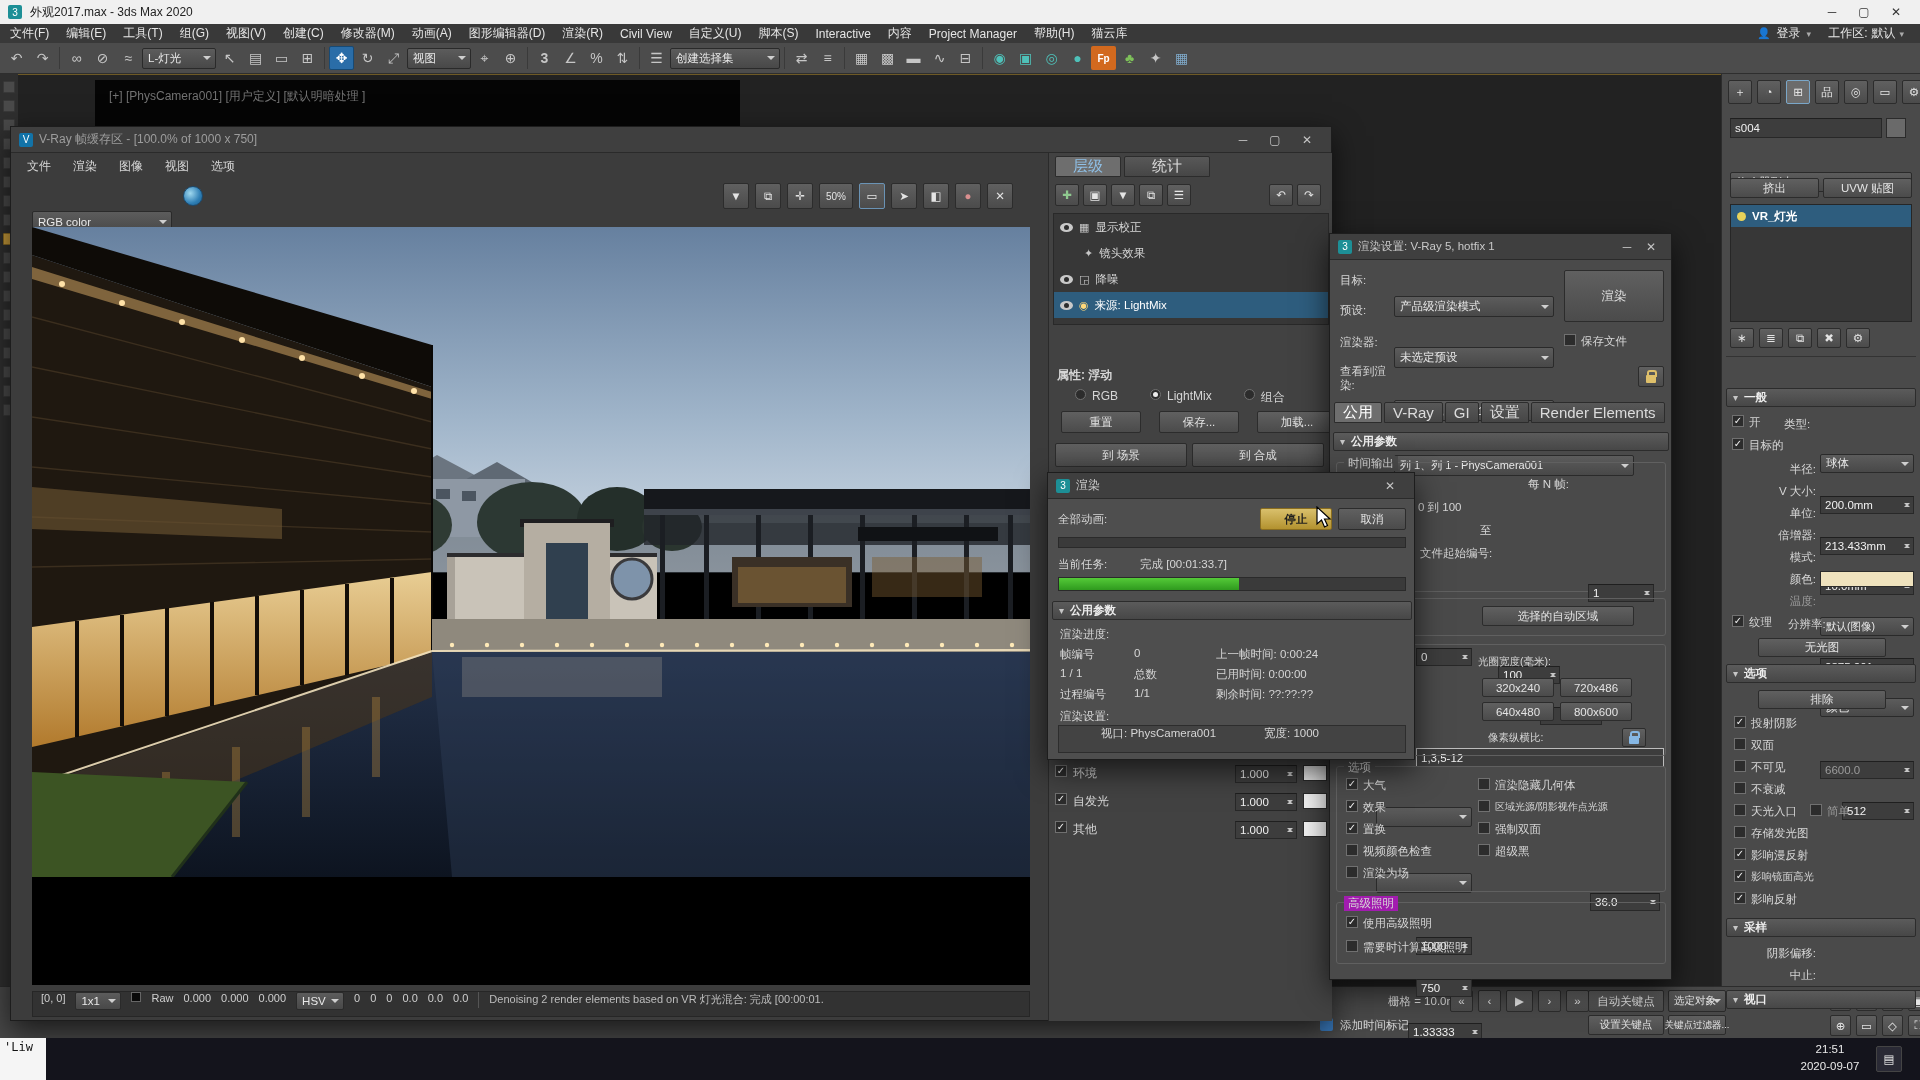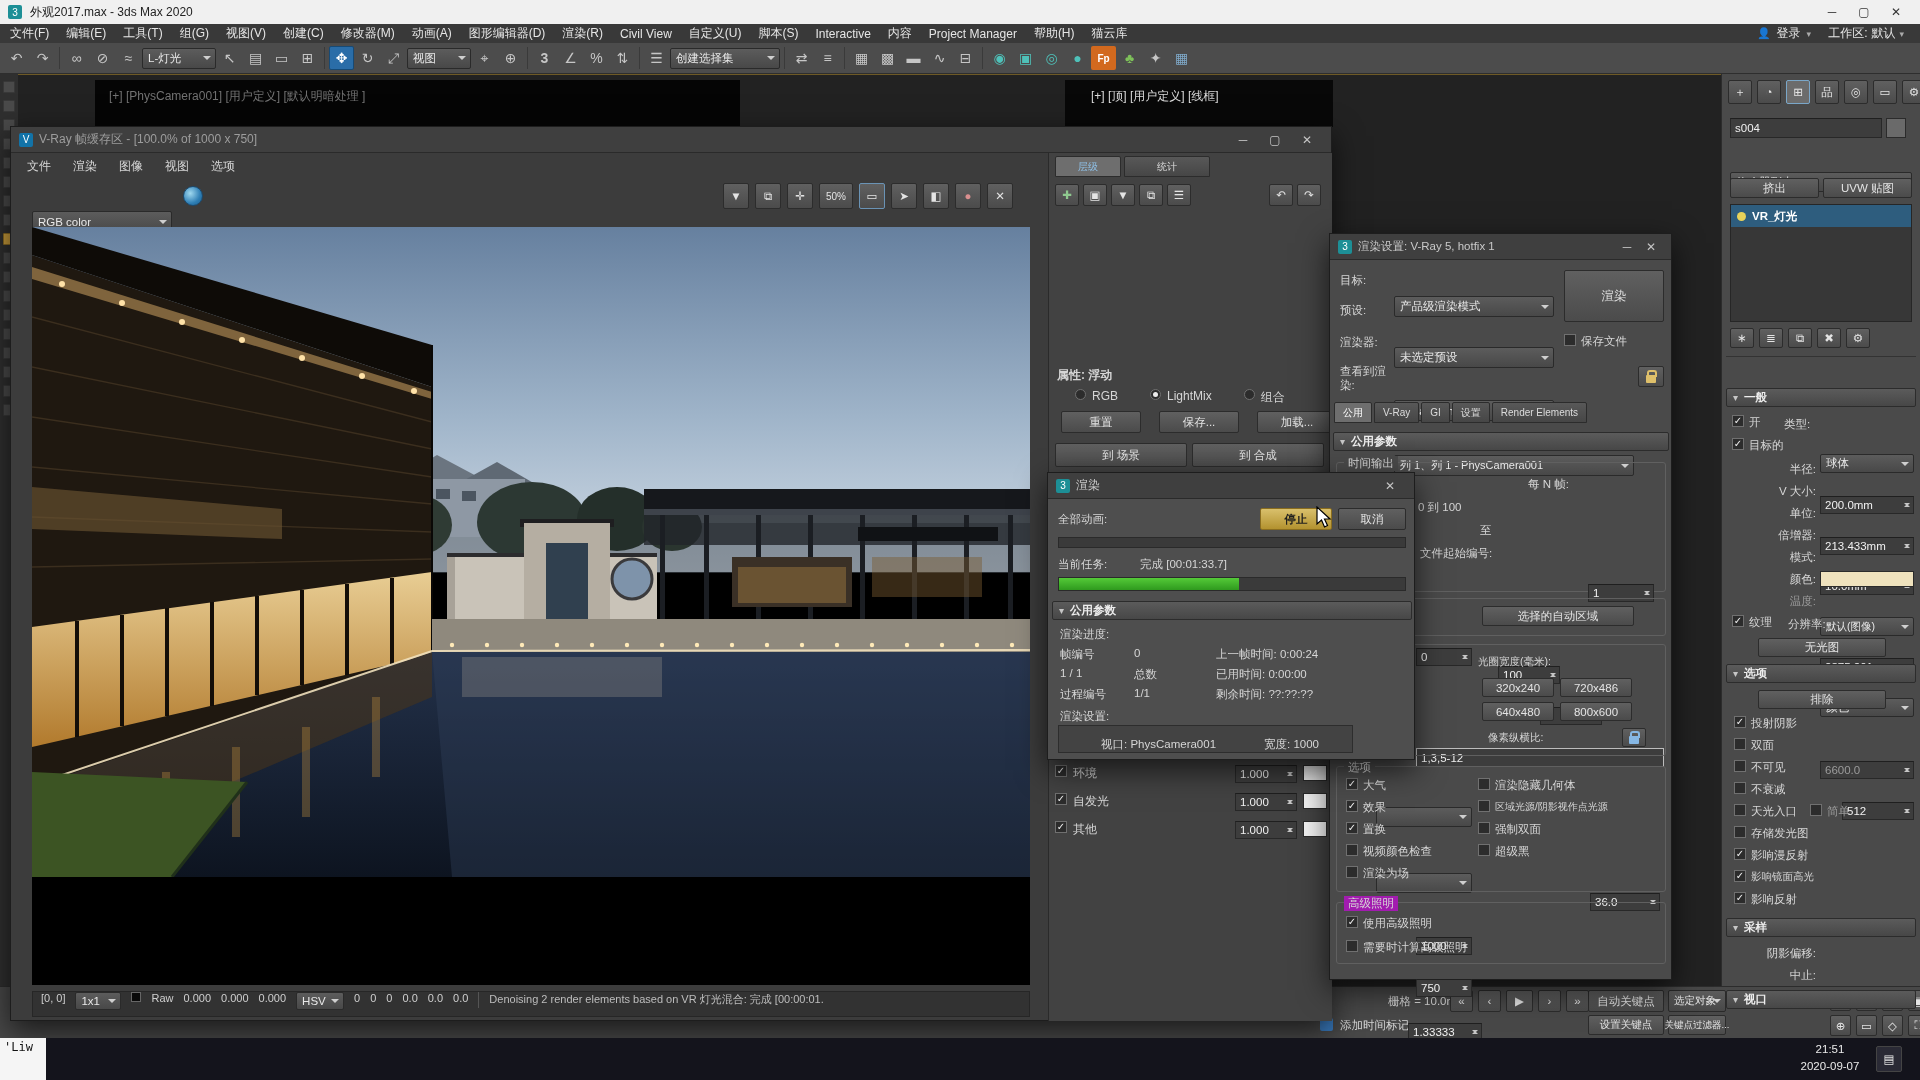--- a/index.html
+++ b/index.html
@@ -40,21 +40,21 @@
 .tsep{width:1px;height:22px;background:#3a3a3a;margin:0 3px;flex:none}
 .vic{width:12px;height:12px;background:#4a4a4a;border:1px solid #383838;margin:7px auto 0;border-radius:1px}
 .vic.amber{background:#c79b3b;border-color:#8a6a22}
 .eye{position:relative;width:13px;height:9px;background:#c9c9c9;border-radius:50%;flex:none}
 .eye::before{content:"";position:absolute;left:4px;top:2px;width:5px;height:5px;border-radius:50%;background:#2d2d2d}
 .lk{position:relative;width:10px;height:8px;background:currentColor;border-radius:1px;margin-top:5px}
 .lk::before{content:"";position:absolute;left:1px;top:-5px;width:6px;height:5px;border:2px solid currentColor;border-bottom:none;border-radius:3px 3px 0 0}
 .sw{background:#efe2bd;border:1px solid #2b2b2b}
 .dim{color:#9b9b9b}
 .globe{width:20px;height:20px;border-radius:50%;background:radial-gradient(circle at 35% 35%,#9fd8ef,#2f7fb5 60%,#1c5e8d);border:1px solid #1c4a6e}
-.tab{height:21px;display:flex;align-items:center;justify-content:center;background:linear-gradient(#585858,#464646);border:1px solid #2c2c2c;border-radius:2px 2px 0 0;color:#dcdcdc;font-size:10px;padding:0 8px}
+.tab{height:21px;display:flex;align-items:center;justify-content:center;background:linear-gradient(#585858,#464646);border:1px solid #2c2c2c;border-radius:2px 2px 0 0;color:#dcdcdc;font-size:15px;padding:0 8px}
 .tab.sel{background:#6e6e6e;color:#fff}
 .pfill{height:100%;background:linear-gradient(#54ca38,#2f9a1e)}
 .treerow{display:flex;align-items:center;gap:6px;height:26px;padding:0 6px;font-size:11.5px}
 .treerow.sel{background:#2e5d7e;color:#fff}
 </style>
 </head>
 <body>
 
 <div class="abs" style="left:0;top:0;width:1920px;height:24px;background:#f0f0f0;display:flex;align-items:center;padding:0 8px;color:#222;gap:8px">
   <span class="appicon">3</span>
@@ -167,23 +167,20 @@
     <div class="vic"></div>
   <div class="vic"></div>
     <div class="vic"></div>
   <div class="vic"></div>
     <div class="vic"></div>
 </div>
 
 <div class="abs" style="left:18px;top:74px;width:1703px;height:912px;background:#222;border-top:1px solid #6e5a26">
   <div class="abs" style="left:77px;top:5px;width:645px;height:47px;background:#050505">
     <span class="abs lbl" style="left:14px;top:8px;color:#737373">[+] [PhysCamera001] [用户定义] [默认明暗处理 ]</span>
-  </div>
-  <div class="abs" style="left:1047px;top:5px;width:268px;height:47px;background:#080808">
-    <span class="abs lbl" style="left:26px;top:8px;color:#dcdcdc">[+] [顶] [用户定义] [线框]</span>
   </div>
 </div>
 
 <div class="abs" style="left:0;top:986px;width:1920px;height:52px;background:#484848;border-top:1px solid #2c2c2c">
   <span class="abs lbl" style="left:1388px;top:7px;font-size:11.5px">栅格 = 10.0mm</span>
   <div class="abs row" style="left:1450px;top:3px">
     <div class="btn" style="width:23px;height:22px" data-glyph="«"></div>
     <div class="btn" style="width:23px;height:22px" data-glyph="‹"></div>
     <div class="btn" style="width:27px;height:22px" data-glyph="▶"></div>
     <div class="btn" style="width:23px;height:22px" data-glyph="›"></div>
@@ -580,20 +577,41 @@
     <div class="abs row" style="left:6px;top:31px;gap:4px">
       <div class="btn" style="width:24px;height:22px;color:#8fc98f" data-glyph="✚"></div>
       <div class="btn" style="width:24px;height:22px" data-glyph="▣"></div>
       <div class="btn" style="width:24px;height:22px" data-glyph="▼"></div>
       <div class="btn" style="width:24px;height:22px" data-glyph="⧉"></div>
       <div class="btn" style="width:24px;height:22px" data-glyph="☰"></div>
       <div style="width:70px"></div>
       <div class="btn" style="width:24px;height:22px" data-glyph="↶"></div>
       <div class="btn" style="width:24px;height:22px" data-glyph="↷"></div>
     </div>
+    <div class="abs" style="left:4px;top:60px;width:276px;height:112px;background:#373737;border:1px solid #292929">
+      <div class="treerow">
+        <span class="eye"></span>
+        <span class="ic" data-glyph="▦" style="font-size:11px"></span>
+        <span>显示校正</span>
+      </div>
+      <div class="treerow" style="padding-left:30px">
+        <span class="ic" data-glyph="✦" style="font-size:11px"></span>
+        <span>镜头效果</span>
+      </div>
+      <div class="treerow">
+        <span class="eye"></span>
+        <span class="ic" data-glyph="◲" style="font-size:11px"></span>
+        <span>降噪</span>
+      </div>
+      <div class="treerow sel">
+        <span class="eye"></span>
+        <span class="ic" data-glyph="◉" style="font-size:11px;color:#ffd97a"></span>
+        <span>来源: LightMix</span>
+      </div>
+    </div>
     <span class="abs lbl" style="left:8px;top:214px;font-weight:bold">属性: 浮动</span>
     <div class="abs row" style="left:26px;top:236px;gap:6px">
       <span class="rd"></span>
         <span>RGB</span>
       <span style="width:20px"></span>
       <span class="rd on"></span>
         <span>LightMix</span>
       <span style="width:20px"></span>
       <span class="rd"></span>
         <span>组合</span>
@@ -842,21 +860,21 @@
   <span class="abs lbl" style="left:12px;top:174px">帧编号</span>
   <span class="abs lbl" style="left:86px;top:174px">0</span>
   <span class="abs lbl" style="left:168px;top:174px">上一帧时间: 0:00:24</span>
   <span class="abs lbl" style="left:12px;top:194px">1 / 1</span>
   <span class="abs lbl" style="left:86px;top:194px">总数</span>
   <span class="abs lbl" style="left:168px;top:194px">已用时间:  0:00:00</span>
   <span class="abs lbl" style="left:12px;top:214px">过程编号</span>
   <span class="abs lbl" style="left:86px;top:214px">1/1</span>
   <span class="abs lbl" style="left:168px;top:214px">剩余时间: ??:??:??</span>
   <span class="abs lbl" style="left:12px;top:236px">渲染设置:</span>
-  <div class="abs" style="left:10px;top:252px;width:295px;height:28px;background:#434343;border:1px solid #2d2d2d;display:flex;align-items:flex-end;gap:48px;padding-left:42px">
+  <div class="abs" style="left:10px;top:252px;width:348px;height:28px;background:#434343;border:1px solid #2d2d2d;display:flex;align-items:flex-start;gap:48px;padding-left:42px">
     <span>视口: PhysCamera001</span>
     <span>宽度: 1000</span>
   </div>
 </div>
 
 <svg class="abs" style="left:1316px;top:506px;z-index:99" width="18" height="24" viewBox="0 0 18 24">
   <polygon points="1,1 1,18 5.5,14 8.5,21 11.5,19.5 8.5,13 14,13" fill="#fff" stroke="#000" stroke-width="1.2"></polygon>
 </svg>
 
 </body></html>

